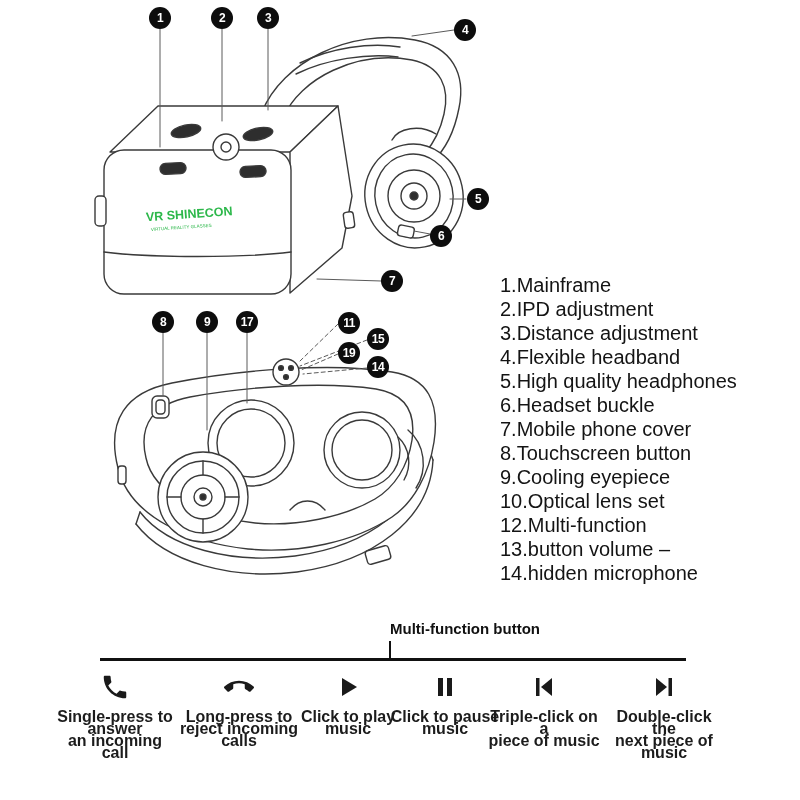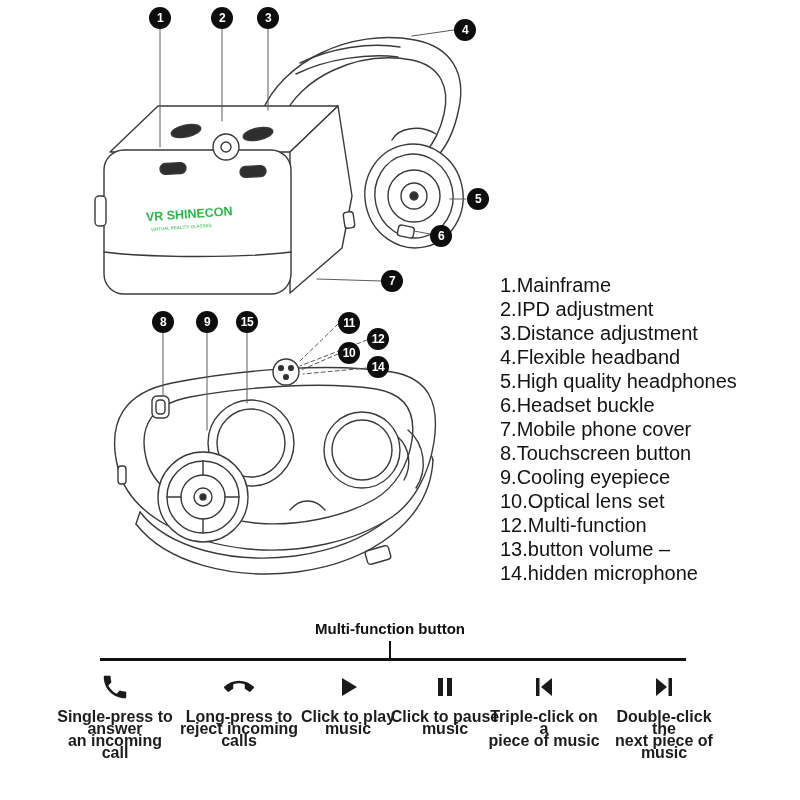--- a/index.html
+++ b/index.html
@@ -9,21 +9,21 @@
 
   .callout {
     position:absolute; width:22px; height:22px; border-radius:50%;
     background:#0d0d0d; color:#fff; display:flex; align-items:center; justify-content:center;
     font-size:12px; font-weight:bold; letter-spacing:-0.5px;
   }
   .parts { position:absolute; left:500px; top:273px; width:230px; }
   .part  { font-size:20px; line-height:24px; color:#141414; white-space:nowrap; }
 
   .footer-title {
-    position:absolute; left:240px; top:620px; width:300px; text-align:center;
+    position:absolute; left:240px; top:620px; width:300px; text-align:right;
     font-size:15px; font-weight:bold; color:#111;
   }
   .tick { position:absolute; left:389px; top:641px; width:2px; height:18px; background:#111; }
   .rule { position:absolute; left:100px; top:658px; width:586px; height:3px; background:#111; }
 
   .fn { position:absolute; top:670px; width:120px; display:flex; flex-direction:column; align-items:center; }
   .fn-icon-box { height:34px; display:flex; align-items:center; justify-content:center; }
   .fn-label { margin-top:7px; text-align:center; font-size:16px; line-height:12px; color:#1c1c1c; font-weight:bold; }
   .fn-label span { display:block; }
 </style>
@@ -152,24 +152,24 @@
 
   <div class="callout" style="left:149px;top:7px">1</div>
   <div class="callout" style="left:211px;top:7px">2</div>
   <div class="callout" style="left:257px;top:7px">3</div>
   <div class="callout" style="left:454px;top:19px">4</div>
   <div class="callout" style="left:467px;top:188px">5</div>
   <div class="callout" style="left:430px;top:225px">6</div>
   <div class="callout" style="left:381px;top:270px">7</div>
   <div class="callout" style="left:152px;top:311px">8</div>
   <div class="callout" style="left:196px;top:311px">9</div>
-  <div class="callout" style="left:236px;top:311px">15</div>
+  <div class="callout" style="left:236px;top:311px">17</div>
   <div class="callout" style="left:338px;top:312px">11</div>
-  <div class="callout" style="left:367px;top:328px">12</div>
-  <div class="callout" style="left:338px;top:342px">10</div>
+  <div class="callout" style="left:367px;top:328px">15</div>
+  <div class="callout" style="left:338px;top:342px">19</div>
   <div class="callout" style="left:367px;top:356px">14</div>
 
   <div class="parts">
     <div class="part">1.Mainframe</div>
     <div class="part">2.IPD adjustment</div>
     <div class="part">3.Distance adjustment</div>
     <div class="part">4.Flexible headband</div>
     <div class="part">5.High quality headphones</div>
     <div class="part">6.Headset buckle</div>
     <div class="part">7.Mobile phone cover</div>

